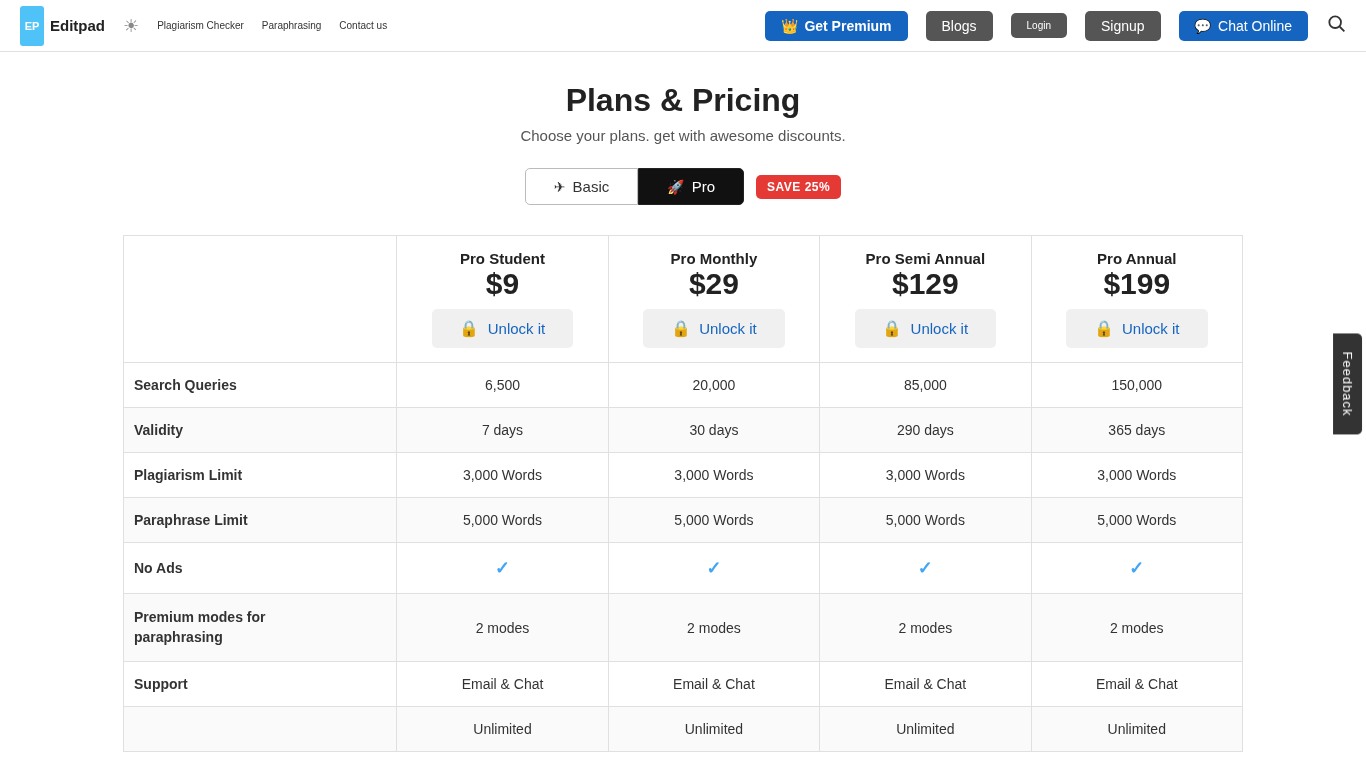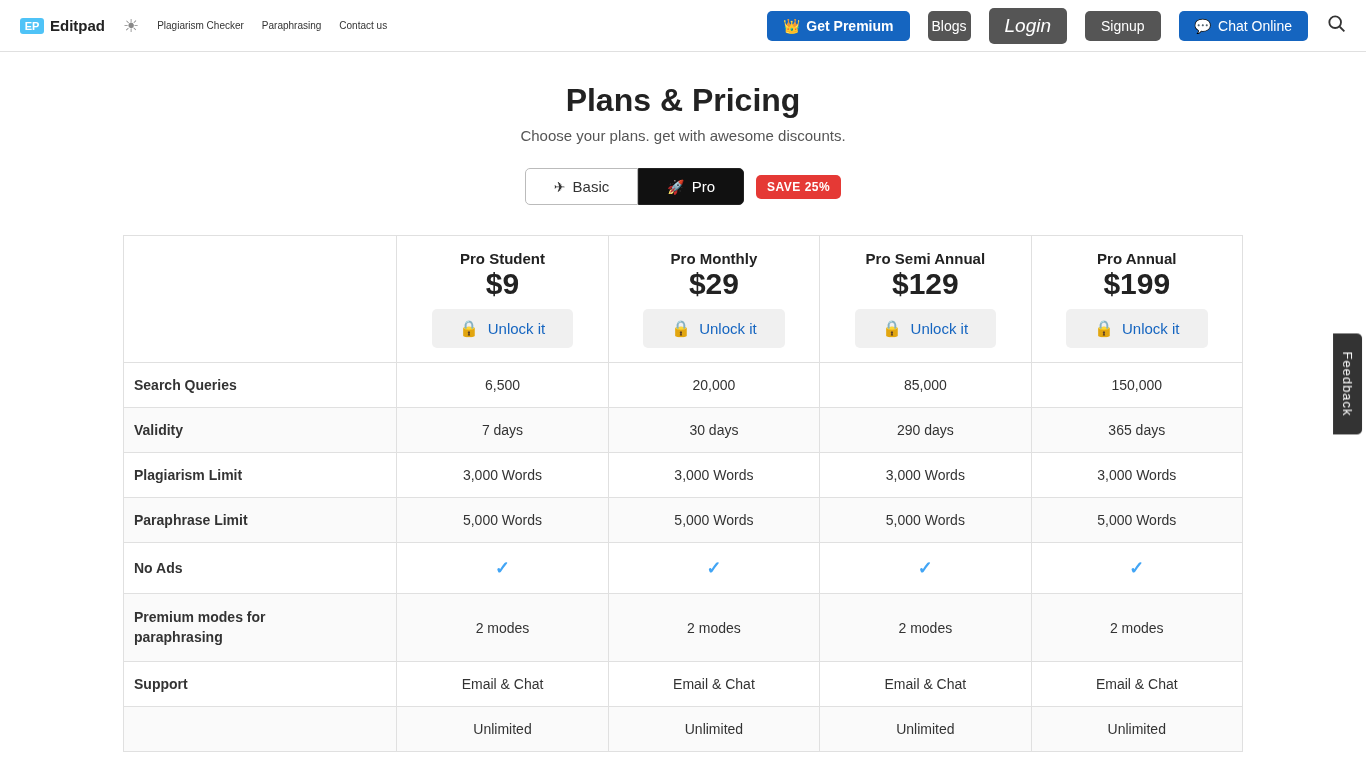--- a/index.html
+++ b/index.html
@@ -18,21 +18,21 @@
     .nav-logo {
       display: flex;
       align-items: center;
       gap: 6px;
       font-weight: bold;
       font-size: 15px;
       text-decoration: none;
       color: #222;
     }
     .nav-logo-icon {
-      width: 24px; height: 16px;
+      width: 24px; height: 40px;
       background: #4fc3f7;
       border-radius: 3px;
       display: flex; align-items: center; justify-content: center;
       font-size: 11px; color: #fff; font-weight: bold;
     }
     .nav-sun-icon {
       font-size: 18px; color: #888; cursor: pointer;
     }
     .nav-link {
       color: #333; text-decoration: none; font-size: 10px; cursor: pointer;
@@ -47,33 +47,32 @@
       font-size: 14px;
       cursor: pointer;
       display: flex; align-items: center; gap: 6px;
       font-weight: bold;
     }
     .btn-blogs {
       background: #555;
       color: #fff;
       border: none;
       border-radius: 5px;
-      padding: 7px 4px;
+      padding: 7px 16px;
       font-size: 14px;
       cursor: pointer;
     }
     .btn-login {
       background: #555;
       color: #fff;
       border: none;
       border-radius: 5px;
       padding: 7px 16px;
-      font-size: 19px;
-      cursor: pointer;
-      font-style: italic;
+      font-size: 10px;
+      cursor: pointer;
     }
     .btn-signup {
       background: #555;
       color: #fff;
       border: none;
       border-radius: 5px;
       padding: 7px 16px;
       font-size: 14px;
       cursor: pointer;
     }

